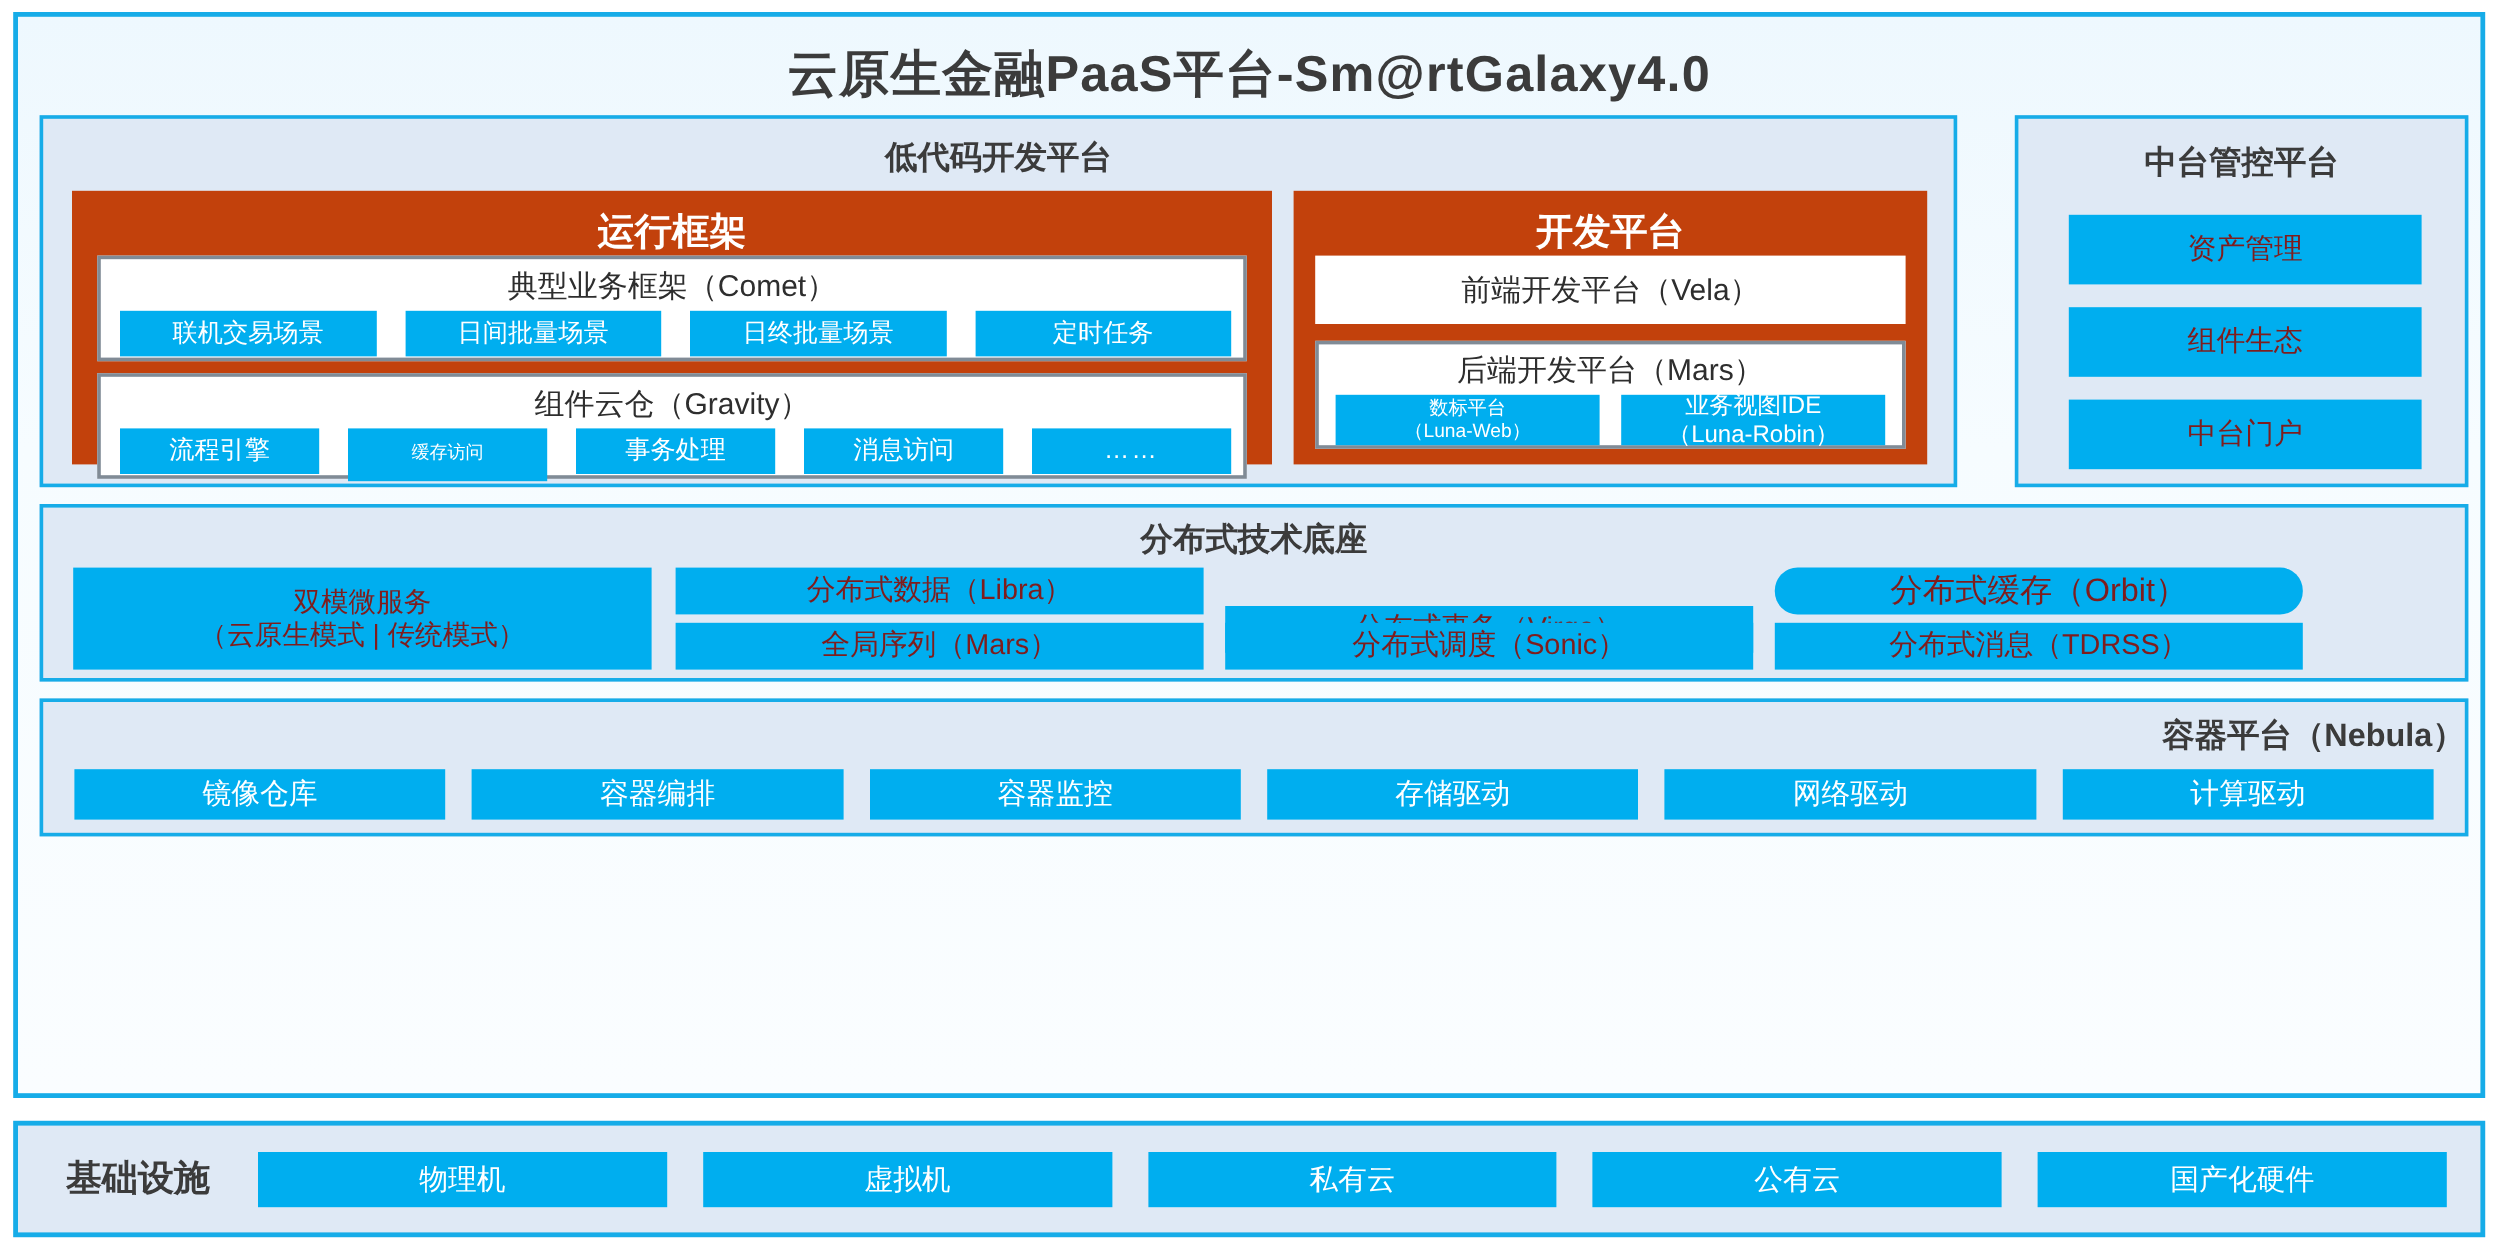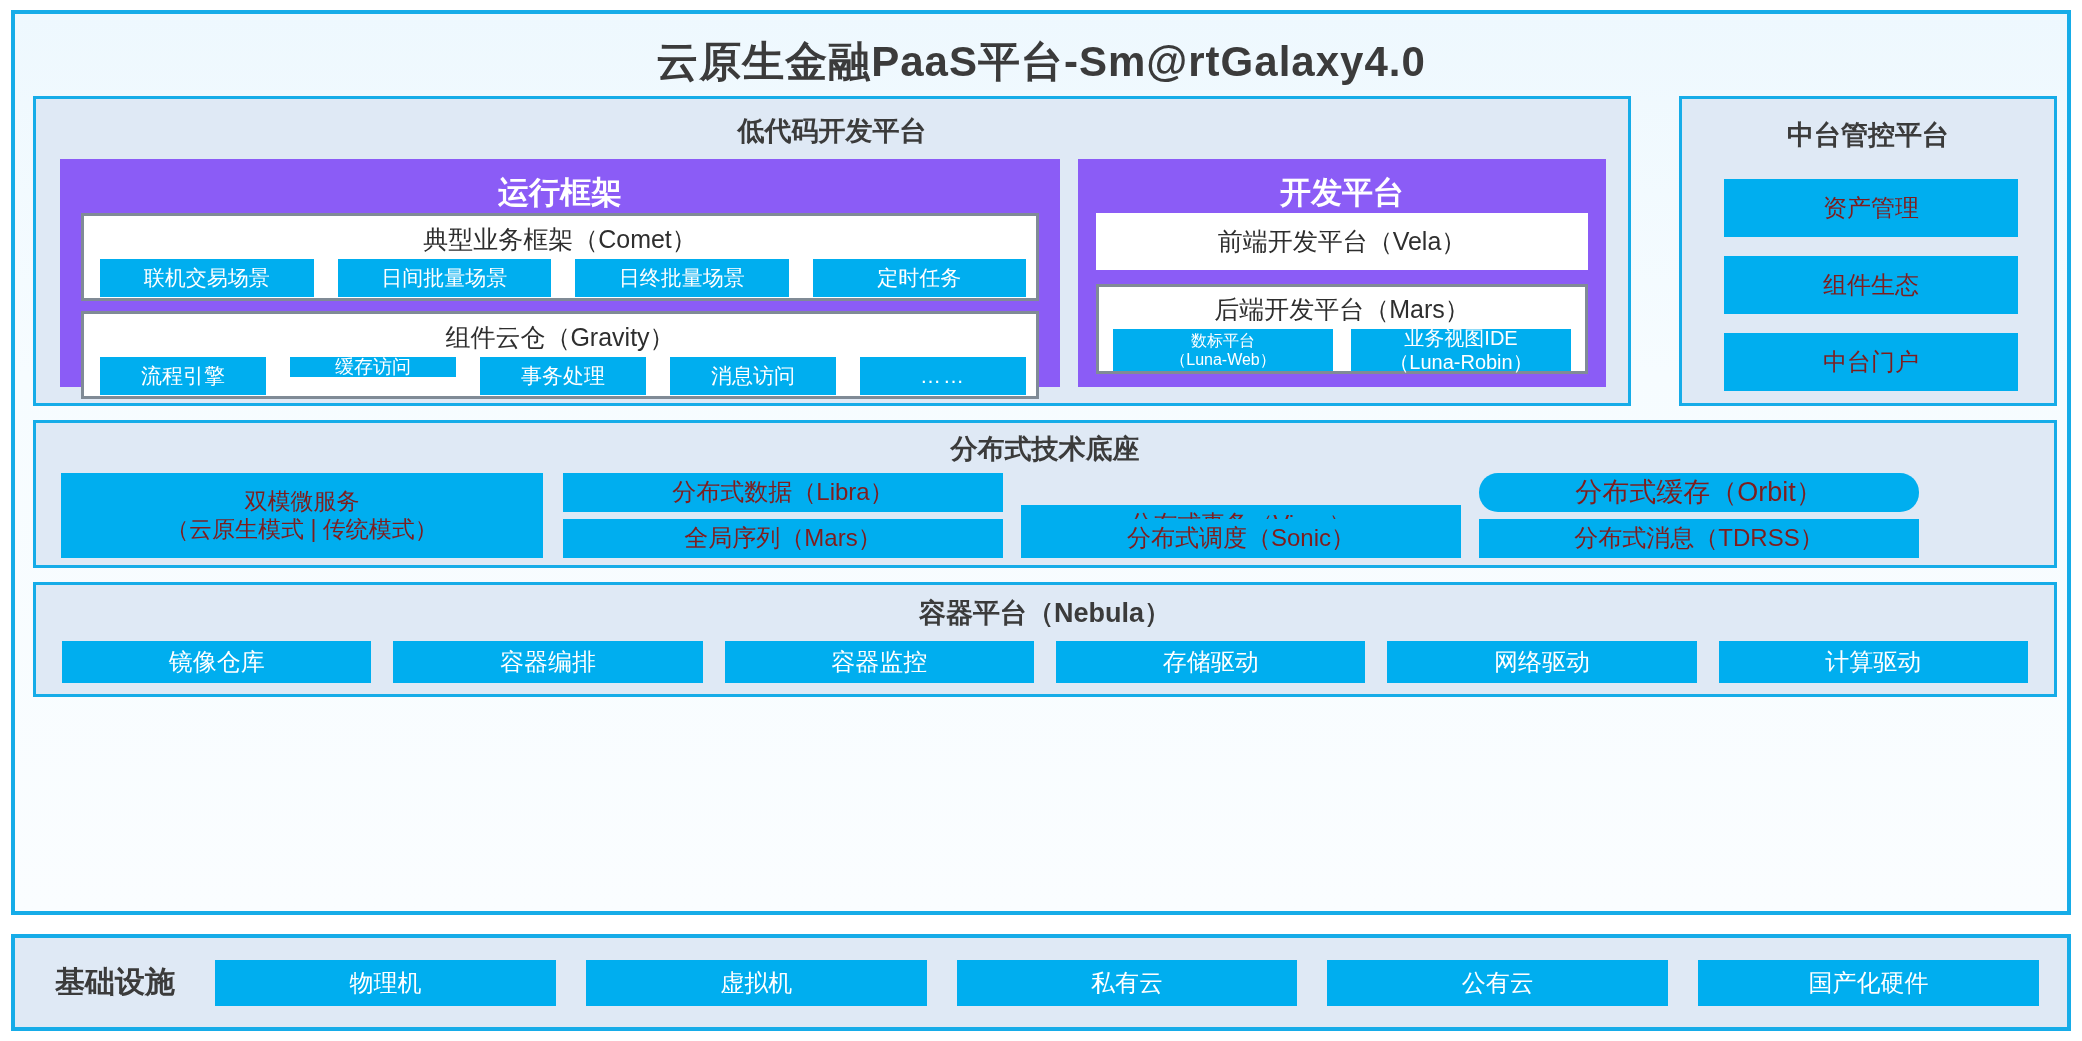--- a/index.html
+++ b/index.html
@@ -40,21 +40,21 @@
     text-align:center;
     font-size:27px;
     font-weight:bold;
     color:#3b3b3b;
     line-height:1;
   }
 
   
   .bluegroup{
     box-sizing:border-box;
-    background:#8b5cf6;
+    background:#c2410c;
     position:absolute;
   }
   .bluegroup-title{
     text-align:center;color:#ffffff;font-size:31px;font-weight:bold;line-height:1;
   }
 
   
   .whitecard{
     box-sizing:border-box;
     background:#ffffff;
@@ -129,21 +129,21 @@
             <div class="chipflex" style="flex:1;height:38px;font-size:21px;">日间批量场景</div>
             <div class="chipflex" style="flex:1;height:38px;font-size:21px;">日终批量场景</div>
             <div class="chipflex" style="flex:1;height:38px;font-size:21px;">定时任务</div>
           </div>
         </div>
 
         <div class="whitecard" style="left:21px;top:152px;width:958px;height:88px;">
           <div class="whitecard-title" style="padding-top:11px;">组件云仓（Gravity）</div>
           <div class="chiprow" style="left:16px;top:43px;width:926px;gap:24px;">
             <div class="chipflex" style="flex:1;height:38px;font-size:21px;">流程引擎</div>
-            <div class="chipflex" style="flex:1;height:20px;font-size:19px;">缓存访问</div>
+            <div class="chipflex" style="flex:1;height:44px;font-size:15px;font-family:Liberation Mono, monospace;">缓存访问</div>
             <div class="chipflex" style="flex:1;height:38px;font-size:21px;">事务处理</div>
             <div class="chipflex" style="flex:1;height:38px;font-size:21px;">消息访问</div>
             <div class="chipflex" style="flex:1;height:38px;font-size:21px;letter-spacing:2px;">……</div>
           </div>
         </div>
       </div>
 
       <div class="bluegroup" style="left:1042px;top:60px;width:528px;height:228px;">
         <div class="bluegroup-title" style="padding-top:18px;">开发平台</div>
 
@@ -186,21 +186,21 @@
       <div class="chip" style="left:527px;top:96px;width:440px;height:39px;font-size:24px;">全局序列（Mars）</div>
 
       <div class="chip" style="left:985px;top:50px;width:440px;height:39px;font-size:24px;margin-top:32px;">分布式事务（Virgo）</div>
       <div class="chip" style="left:985px;top:96px;width:440px;height:39px;font-size:24px;">分布式调度（Sonic）</div>
 
       <div class="chip" style="left:1443px;top:50px;width:440px;height:39px;font-size:27px;border-radius:19px;">分布式缓存（Orbit）</div>
       <div class="chip" style="left:1443px;top:96px;width:440px;height:39px;font-size:24px;">分布式消息（TDRSS）</div>
     </div>
 
     <div class="panel" style="left:18px;top:568px;width:2024px;height:115px;">
-      <div class="panel-title" style="padding-top:15px;">容器平台（Nebula）</div>
+      <div class="panel-title" style="padding-top:15px;text-align:right;">容器平台（Nebula）</div>
       <div class="chiprow" style="left:26px;top:56px;width:1966px;gap:22px;">
         <div class="chipflex" style="flex:1;height:42px;">镜像仓库</div>
         <div class="chipflex" style="flex:1;height:42px;">容器编排</div>
         <div class="chipflex" style="flex:1;height:42px;">容器监控</div>
         <div class="chipflex" style="flex:1;height:42px;">存储驱动</div>
         <div class="chipflex" style="flex:1;height:42px;">网络驱动</div>
         <div class="chipflex" style="flex:1;height:42px;">计算驱动</div>
       </div>
     </div>
 

